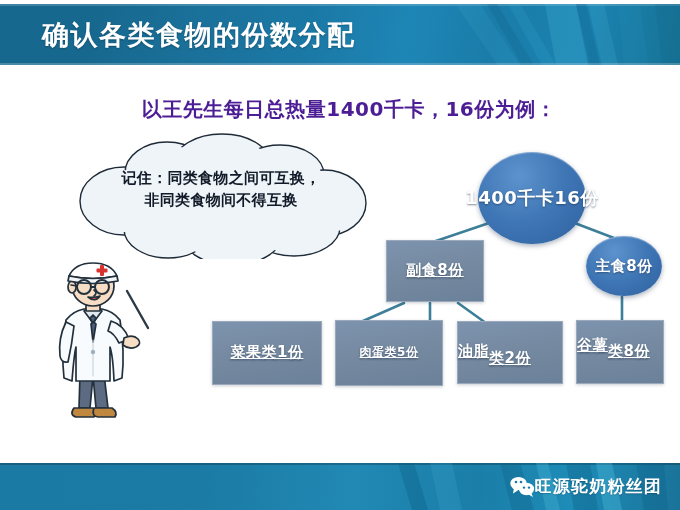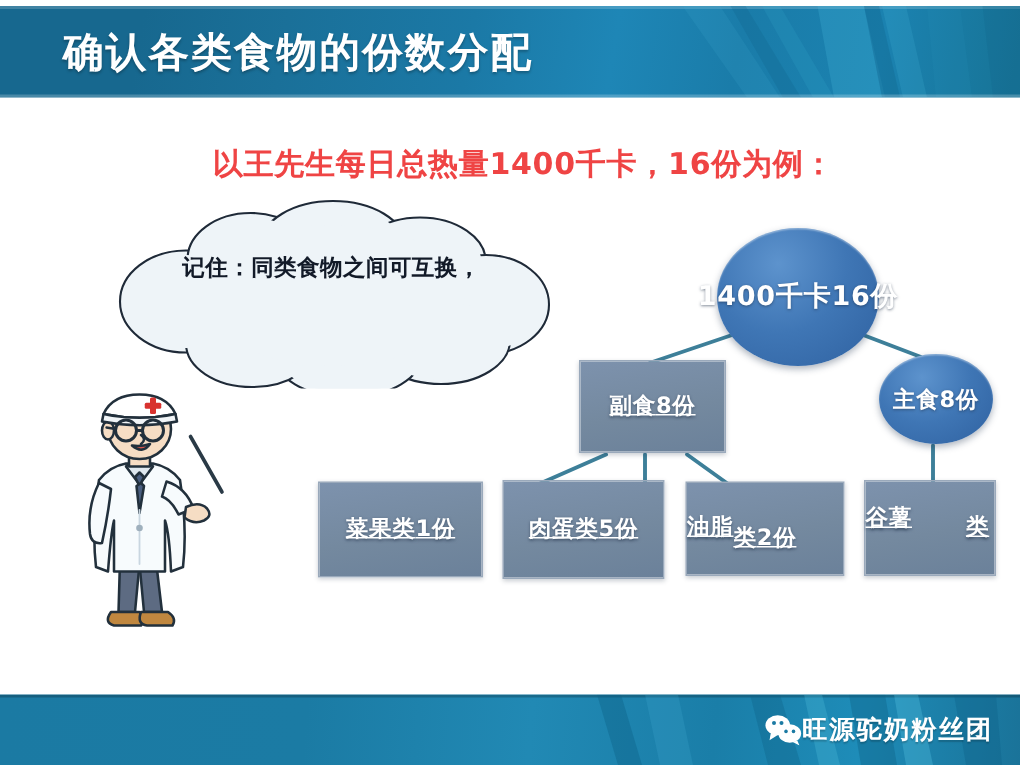--- a/index.html
+++ b/index.html
@@ -51,21 +51,21 @@
 
   
   .subtitle {
     position: absolute;
     left: 0; top: 96px;
     width: 680px;
     text-align: center;
     padding-left: 18px;
     font-size: 20px;
     font-weight: bold;
-    color: #ef4444;
+    color: #4c1d95;
     letter-spacing: 0.5px;
     white-space: nowrap;
   }
 
   
   .cloud-wrap {
     position: absolute;
     left: 62px; top: 131px;
     width: 318px; height: 128px;
   }
@@ -120,25 +120,25 @@
     border: 1px solid #9aa9bb;
     box-shadow: 0 1px 3px rgba(40,55,75,0.25);
     text-decoration: underline;
   }
 
   #node-total   { left: 478px; top: 152px; width: 108px; height: 92px; font-size: 18px; line-height: 1.18; }
   #node-staple  { left: 586px; top: 236px; width: 76px;  height: 60px; font-size: 15px; line-height: 1.2; }
   #node-side    { left: 386px; top: 240px; width: 98px;  height: 62px; font-size: 15px; line-height: 1.3; }
 
   #node-veg     { left: 212px; top: 321px; width: 110px; height: 64px; font-size: 15px; line-height: 1.32; justify-content: center; }
-  #node-meat    { left: 335px; top: 320px; width: 108px; height: 66px; font-size: 15px; line-height: 1.32; align-items: center; }
+  #node-meat    { left: 335px; top: 320px; width: 108px; height: 66px; font-size: 12px; line-height: 1.32; align-items: center; }
   #node-oil     { left: 457px; top: 321px; width: 106px; height: 63px; font-size: 15px; line-height: 1.3;
                   justify-content: flex-start; padding-top: 12px; }
   #node-grain   { left: 576px; top: 320px; width: 88px;  height: 64px; font-size: 15px; line-height: 1.3;
-                  justify-content: flex-start; padding-top: 0px; gap: 36px; }
+                  justify-content: flex-start; padding-top: 0px; }
   #node-oil .overflow-top, #node-grain .overflow-top { margin-top: -13px; }
 
   
   .footer {
     position: absolute;
     left: 0; top: 463px;
     width: 680px; height: 47px;
     background: linear-gradient(95deg,
         #1b7aa3 0%, #1b7ba4 30%, #2189b4 52%,
         #1a7ea8 70%, #1e8cb8 84%, #1a7399 100%);
@@ -209,20 +209,21 @@
         <ellipse cx="218" cy="44" rx="41" ry="27"></ellipse>
         <ellipse cx="262" cy="72" rx="39" ry="30"></ellipse>
         <ellipse cx="232" cy="96" rx="43" ry="26"></ellipse>
         <ellipse cx="170" cy="104" rx="47" ry="27"></ellipse>
         <ellipse cx="106" cy="98" rx="41" ry="26"></ellipse>
         <ellipse cx="160" cy="66" rx="88" ry="47"></ellipse>
       </g>
     </svg>
     <div class="cloud-text">
       <span>记住：同类食物之间可互换，</span>
+      <span>非同类食物间不得互换</span>
     </div>
   </div>
 
   <div class="doctor">
     <svg width="150" height="180" viewBox="0 0 150 180">
       <g stroke="#22303c" stroke-width="1.7" stroke-linejoin="round" stroke-linecap="round">
 
         <line x1="91" y1="35" x2="112" y2="72" stroke="#2a3a46" stroke-width="2.4"></line>
 
         <path d="M44 118 L43 152 L54 152 L57 120 Z" fill="#5d6b82"></path>

